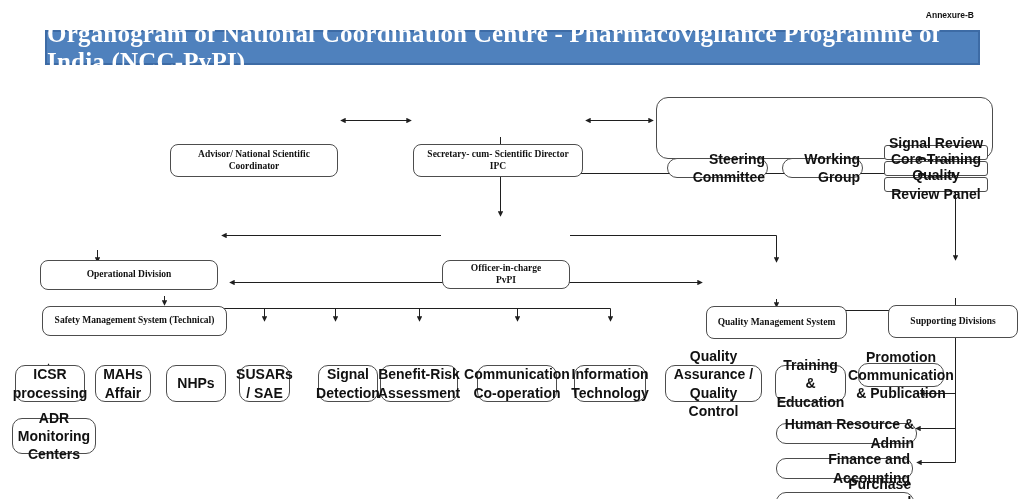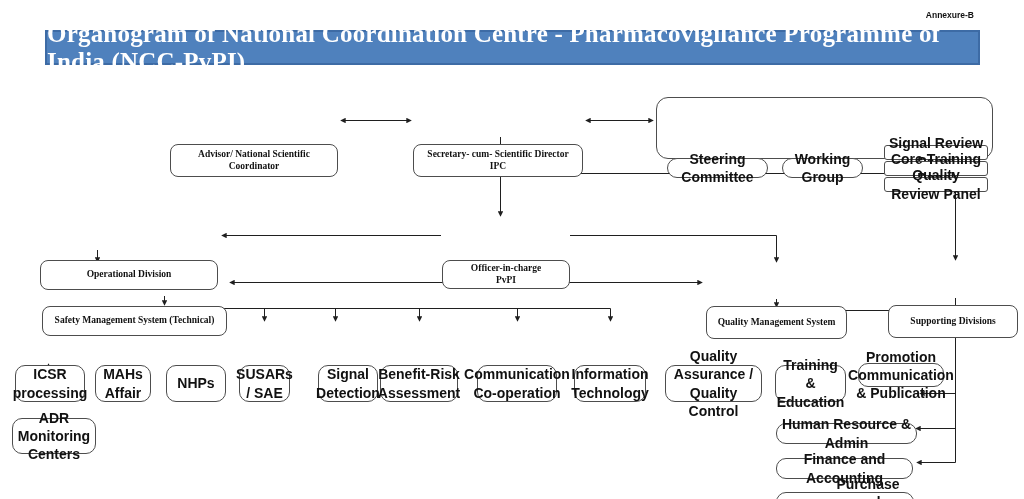--- a/index.html
+++ b/index.html
@@ -8,21 +8,21 @@
   #connectors{position:absolute;left:0;top:0;pointer-events:none;}
   .annexure{position:absolute;right:50px;top:10px;font-size:8.5px;font-weight:bold;color:#111;}
   .banner{position:absolute;left:45px;top:30px;width:935px;height:35px;background:#4f81bd;
           border:2px solid #3d6ba5;box-sizing:border-box;display:flex;align-items:center;justify-content:center;}
   .banner span{font-family:"Liberation Serif",serif;font-weight:bold;font-size:25px;color:#ffffff;letter-spacing:.2px;}
   .box{position:absolute;background:#ffffff;border:1px solid #4d4d4d;box-sizing:border-box;
        display:flex;flex-direction:column;align-items:center;justify-content:center;
        text-align:center;color:#111;margin-top:40px;}
   .serif{font-family:"Liberation Serif",serif;font-weight:bold;font-size:9.5px;line-height:1.25;border-radius:8px;padding:1px 3px;}
   .sans{font-family:"Liberation Sans",sans-serif;font-weight:bold;font-size:14px;line-height:1.3;border-radius:10px;padding:1px 2px;}
-  .pill{border-radius:10px;}
+  .pill{border-radius:10px;text-align:right;}
   .panel{border-radius:3px;padding:0 2px;}
   .groupbox{position:absolute;border:1px solid #4d4d4d;border-radius:12px;box-sizing:border-box;background:#fff;}
 </style>
 </head>
 <body>
 
 <div id="stage">
 
   <svg id="connectors" width="1024" height="499" viewBox="0 0 1024 499">
     <defs>

